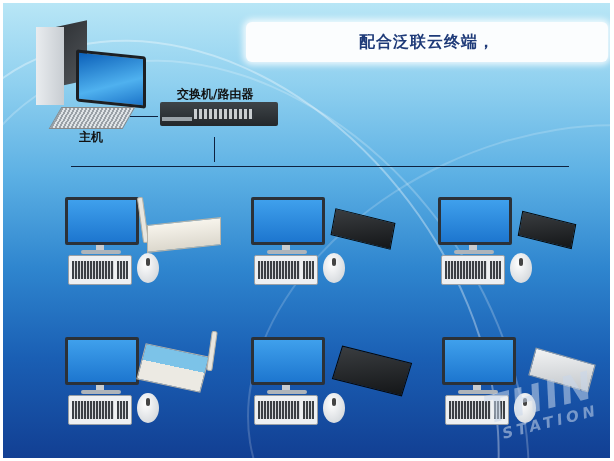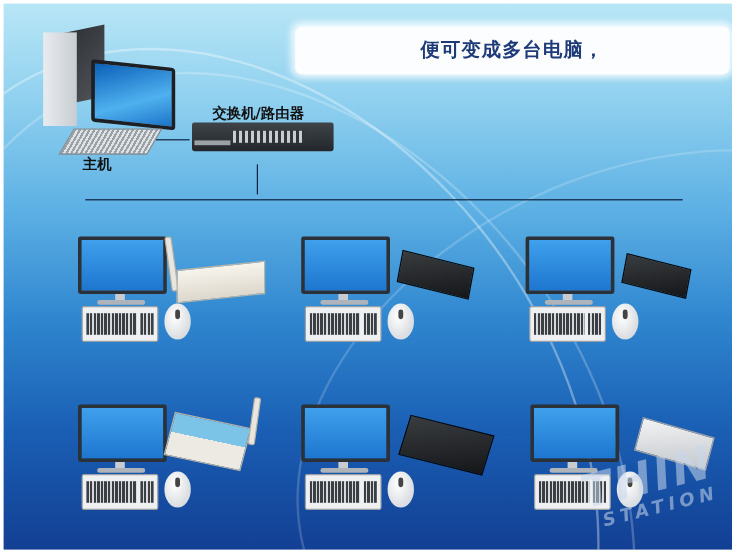--- a/index.html
+++ b/index.html
@@ -46,30 +46,30 @@
 </style>
 </head>
 <body>
 
 <div class="frame">
   <div class="swoosh"></div>
   <div class="swoosh s2"></div>
   <div class="swoosh s3"></div>
 
   <div class="banner">
-    <span class="big">便可变成多台电脑，</span>
+    <span class="big">配合泛联云终端，</span>
   </div>
 
   <div>
     <div class="tower-top"></div>
     <div class="tower"></div>
     <div class="host-screen"></div>
     <div class="host-kb"></div>
   </div>
-  <div class="label" style="left:66px; top:126px;">主机</div>
+  <div class="label" style="left:76px; top:126px;">主机</div>
 
   <div class="label" style="left:174px; top:83px;text-align:center;">交换机/路由器</div>
   <div class="switch">
     <div class="strip"></div>
     <div class="ports"></div>
   </div>
 
   <div class="hline" style="left:127px; top:113px; width:28px; height:1px;"></div>
   <div class="hline" style="left:211px; top:134px; width:1px; height:25px;"></div>
   <div class="hline" style="left:68px; top:163px; width:498px; height:1px;"></div>

